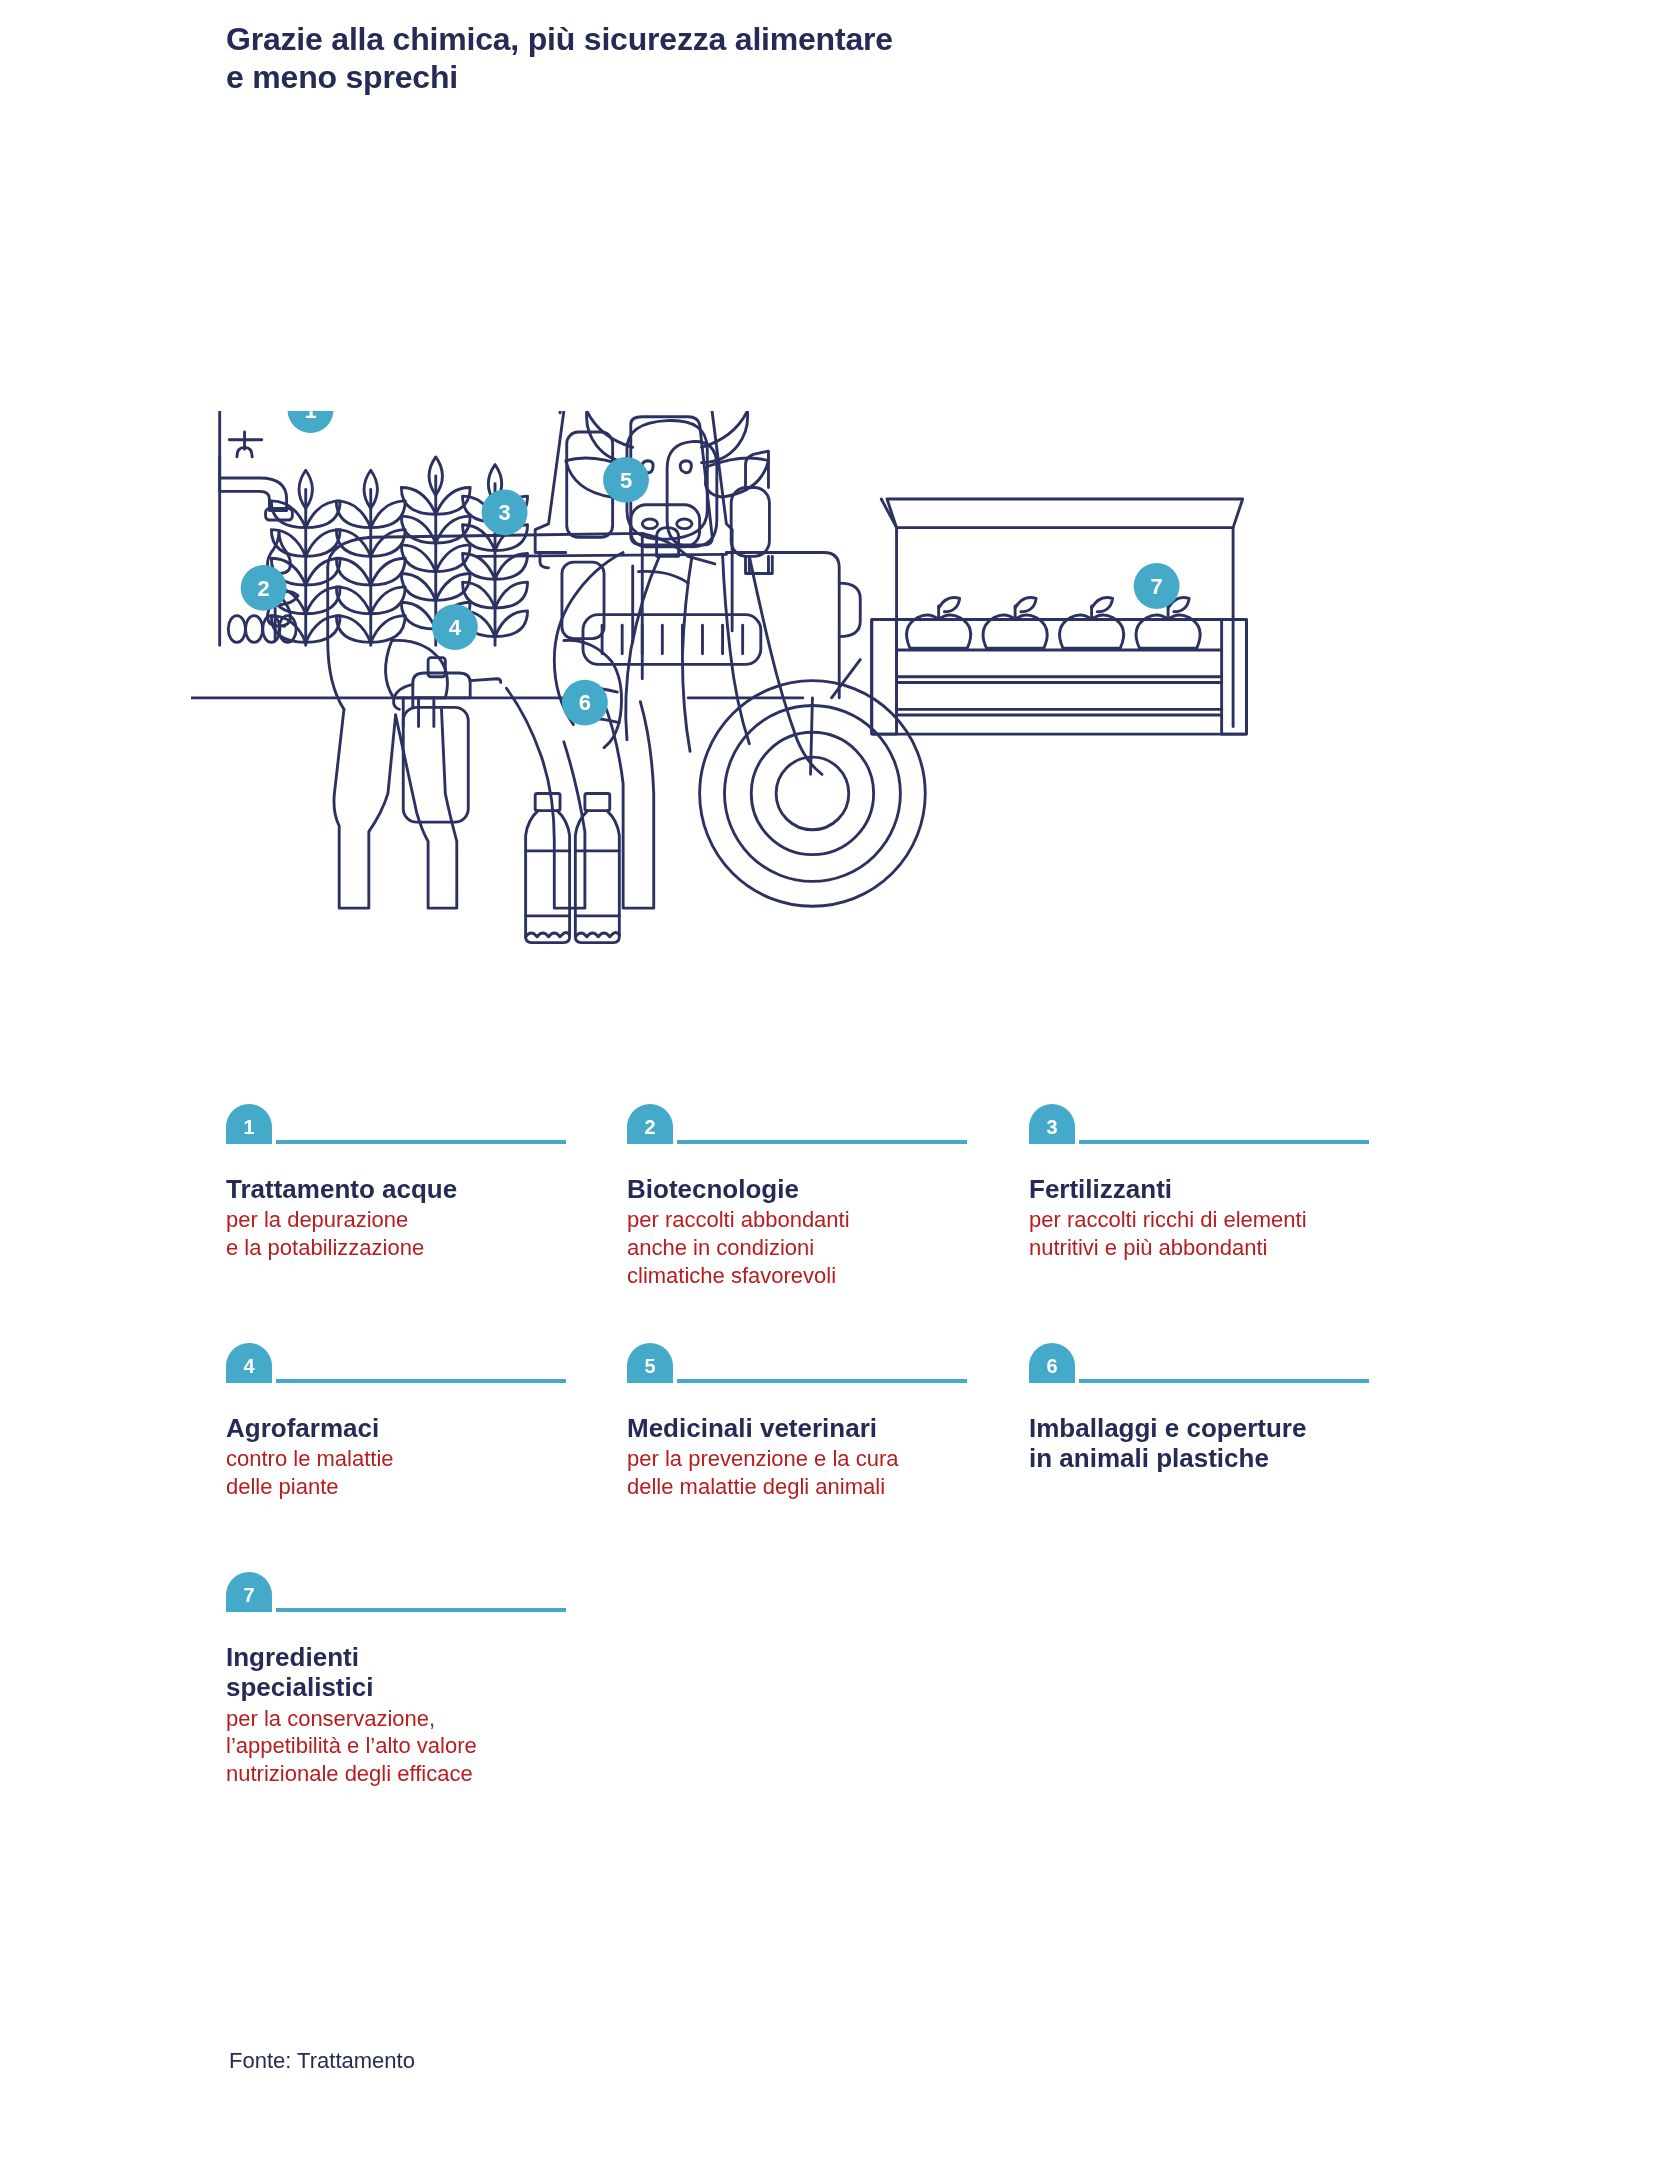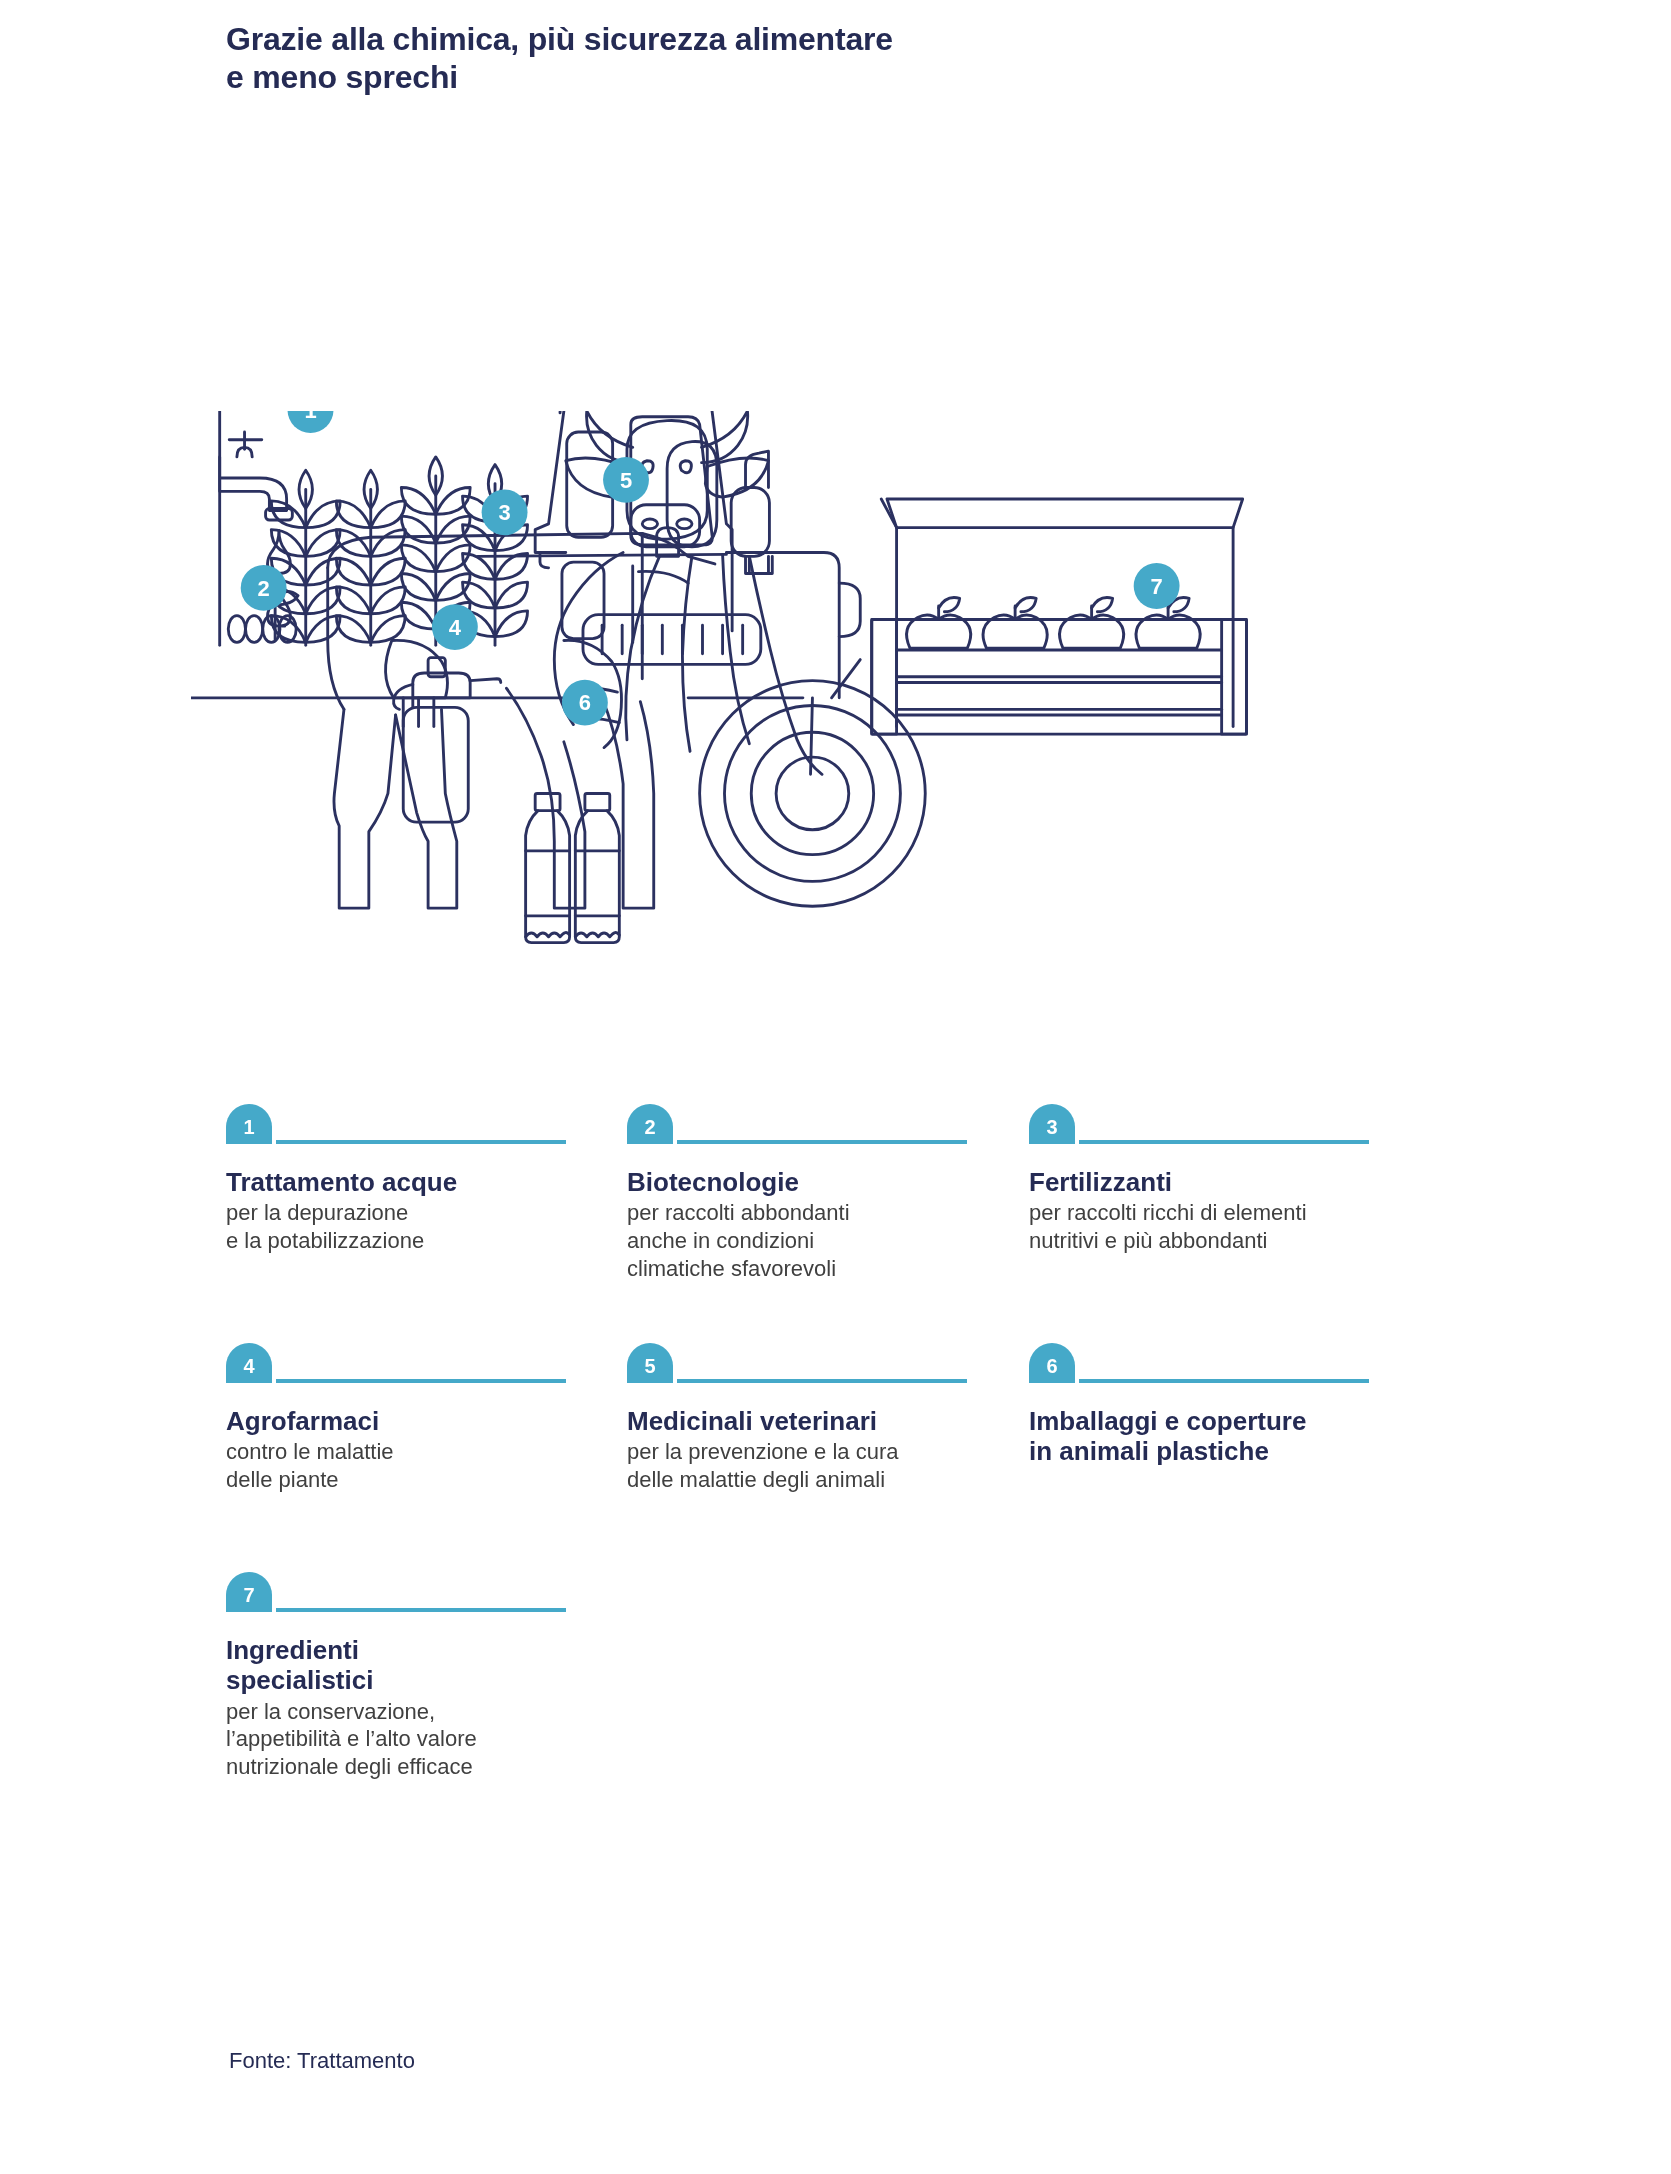--- a/index.html
+++ b/index.html
@@ -86,33 +86,33 @@
   }
   .badge-rule {
     position: absolute;
     left: 50px;
     bottom: 0;
     height: 3.8px;
     width: 290px;
     background: #45a9c9;
   }
   .item-title {
-    margin-top: 23px;
+    margin-top: 30px;
     font-size: 26px;
     font-weight: bold;
     line-height: 1.17;
     color: #252b54;
     white-space: pre-line;
   }
   .item-desc {
     margin-top: 1.9px;
     font-size: 22px;
     font-weight: normal;
     line-height: 1.26;
-    color: #404040;
+    color: #b91c1c;
     white-space: pre-line;
   }
 
   
   #footer {
     position: absolute;
     left: 229px;
     top: 2048px;
     font-size: 22px;
     color: #252b54;

